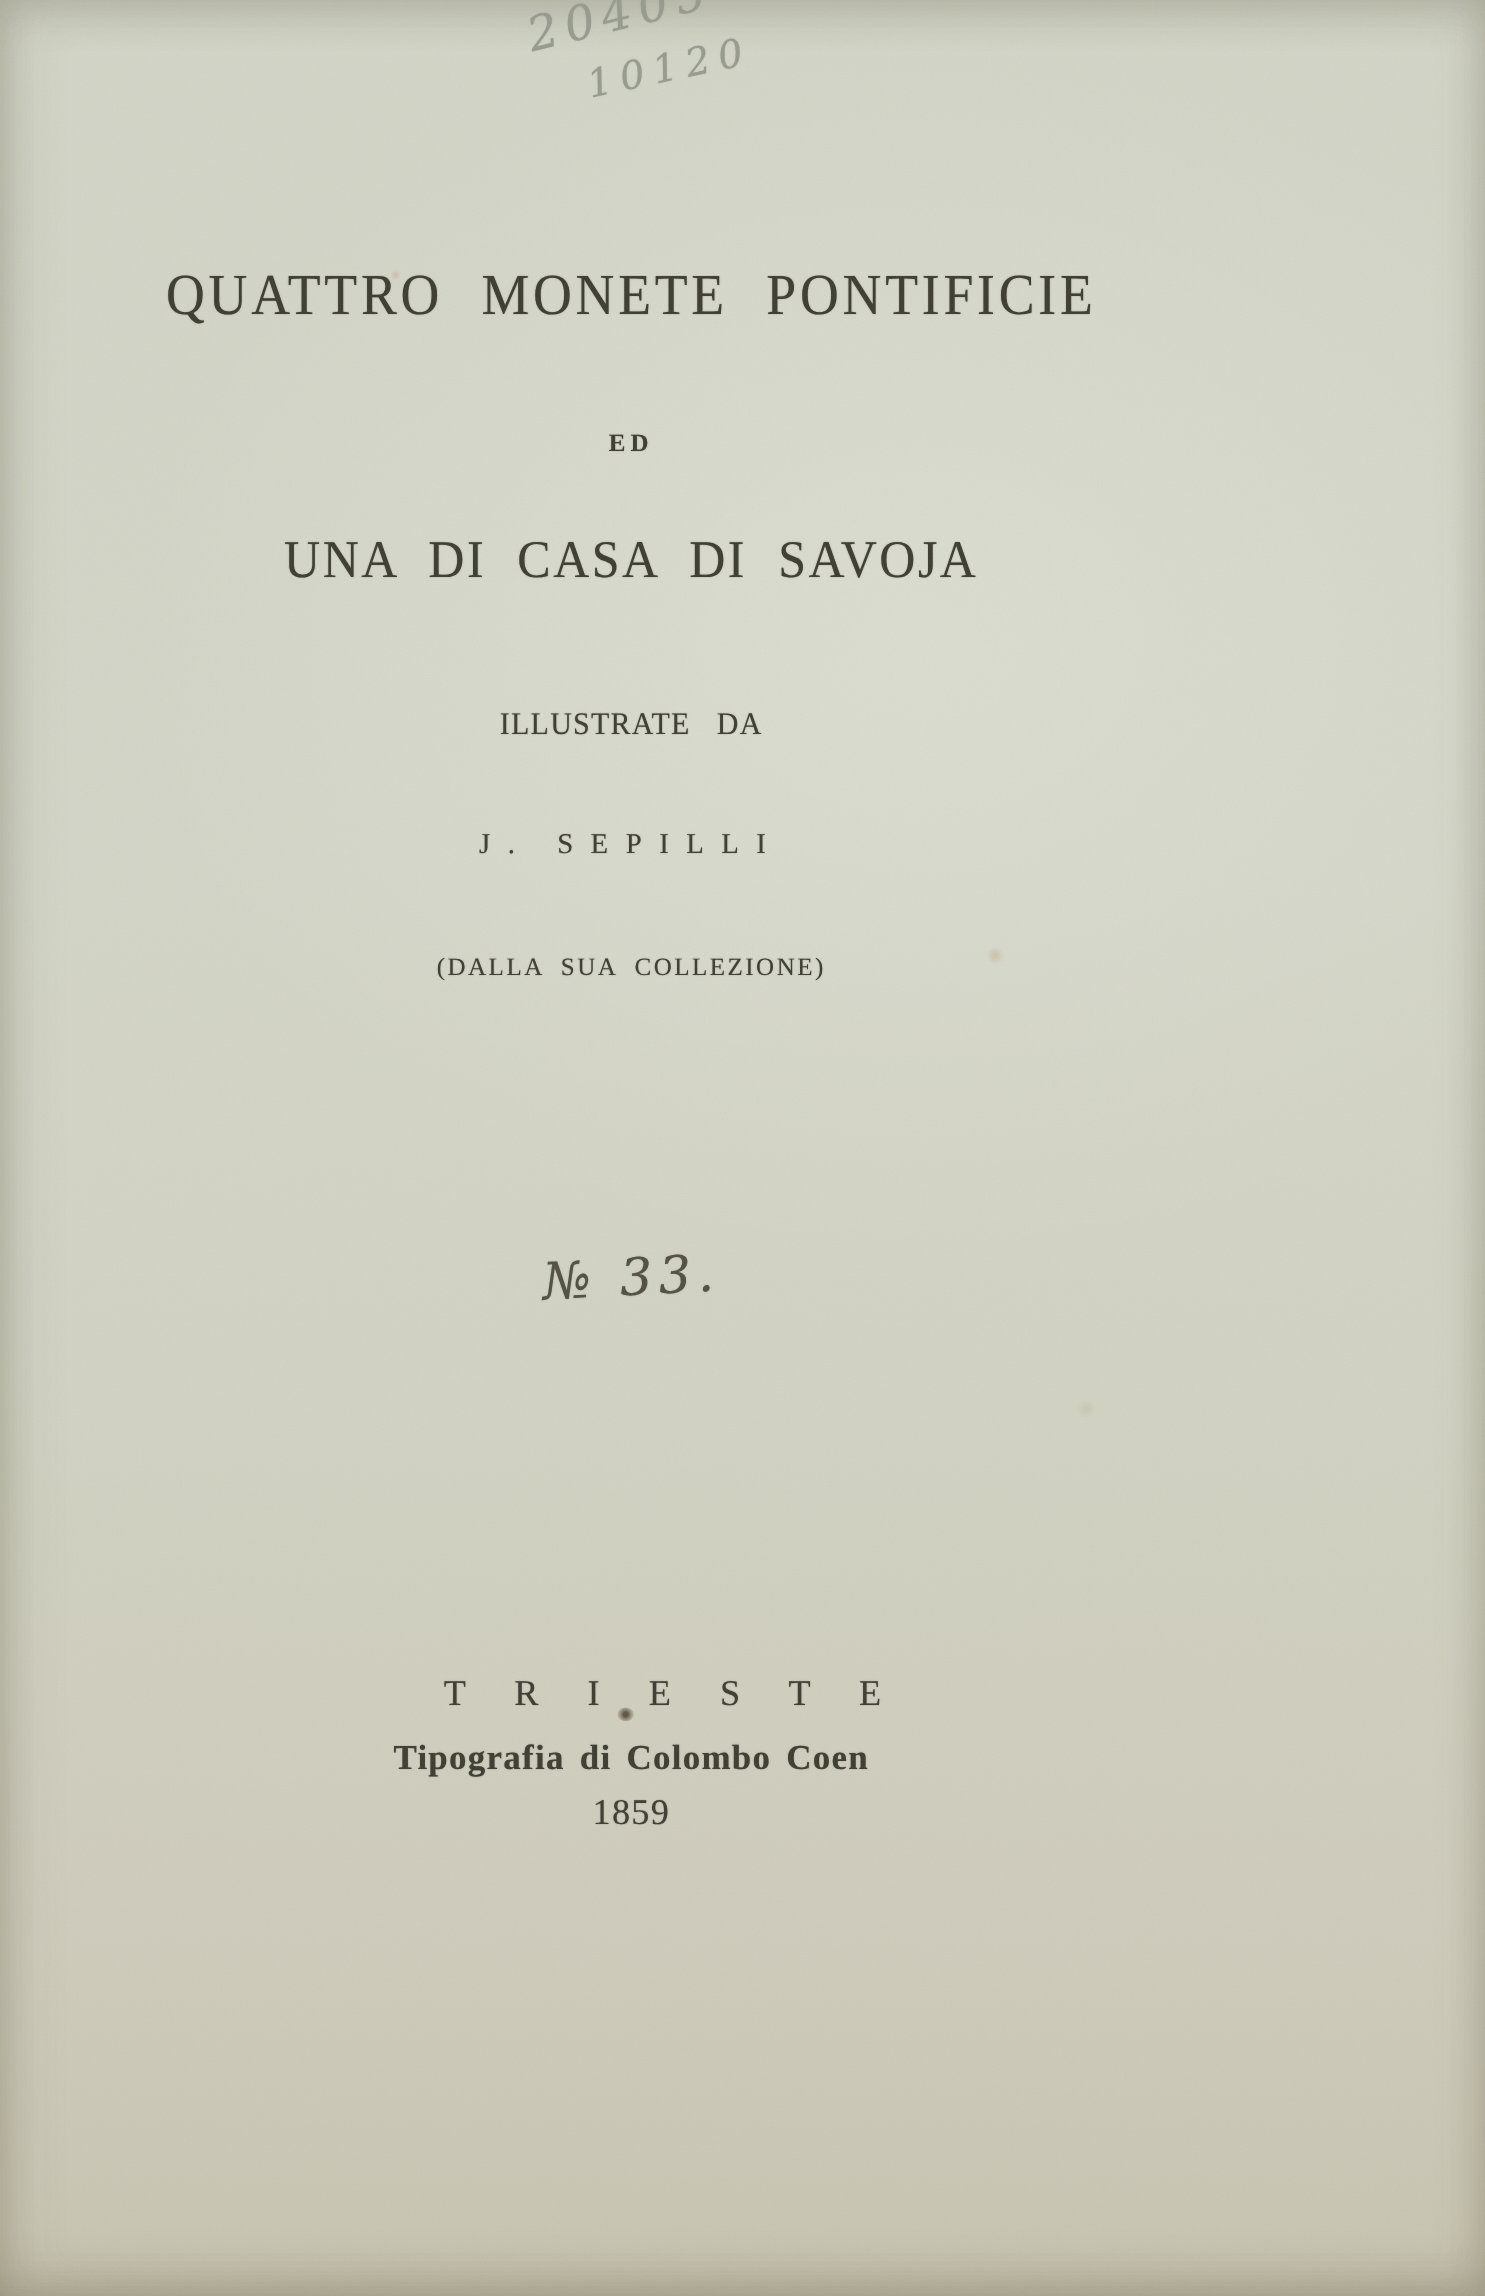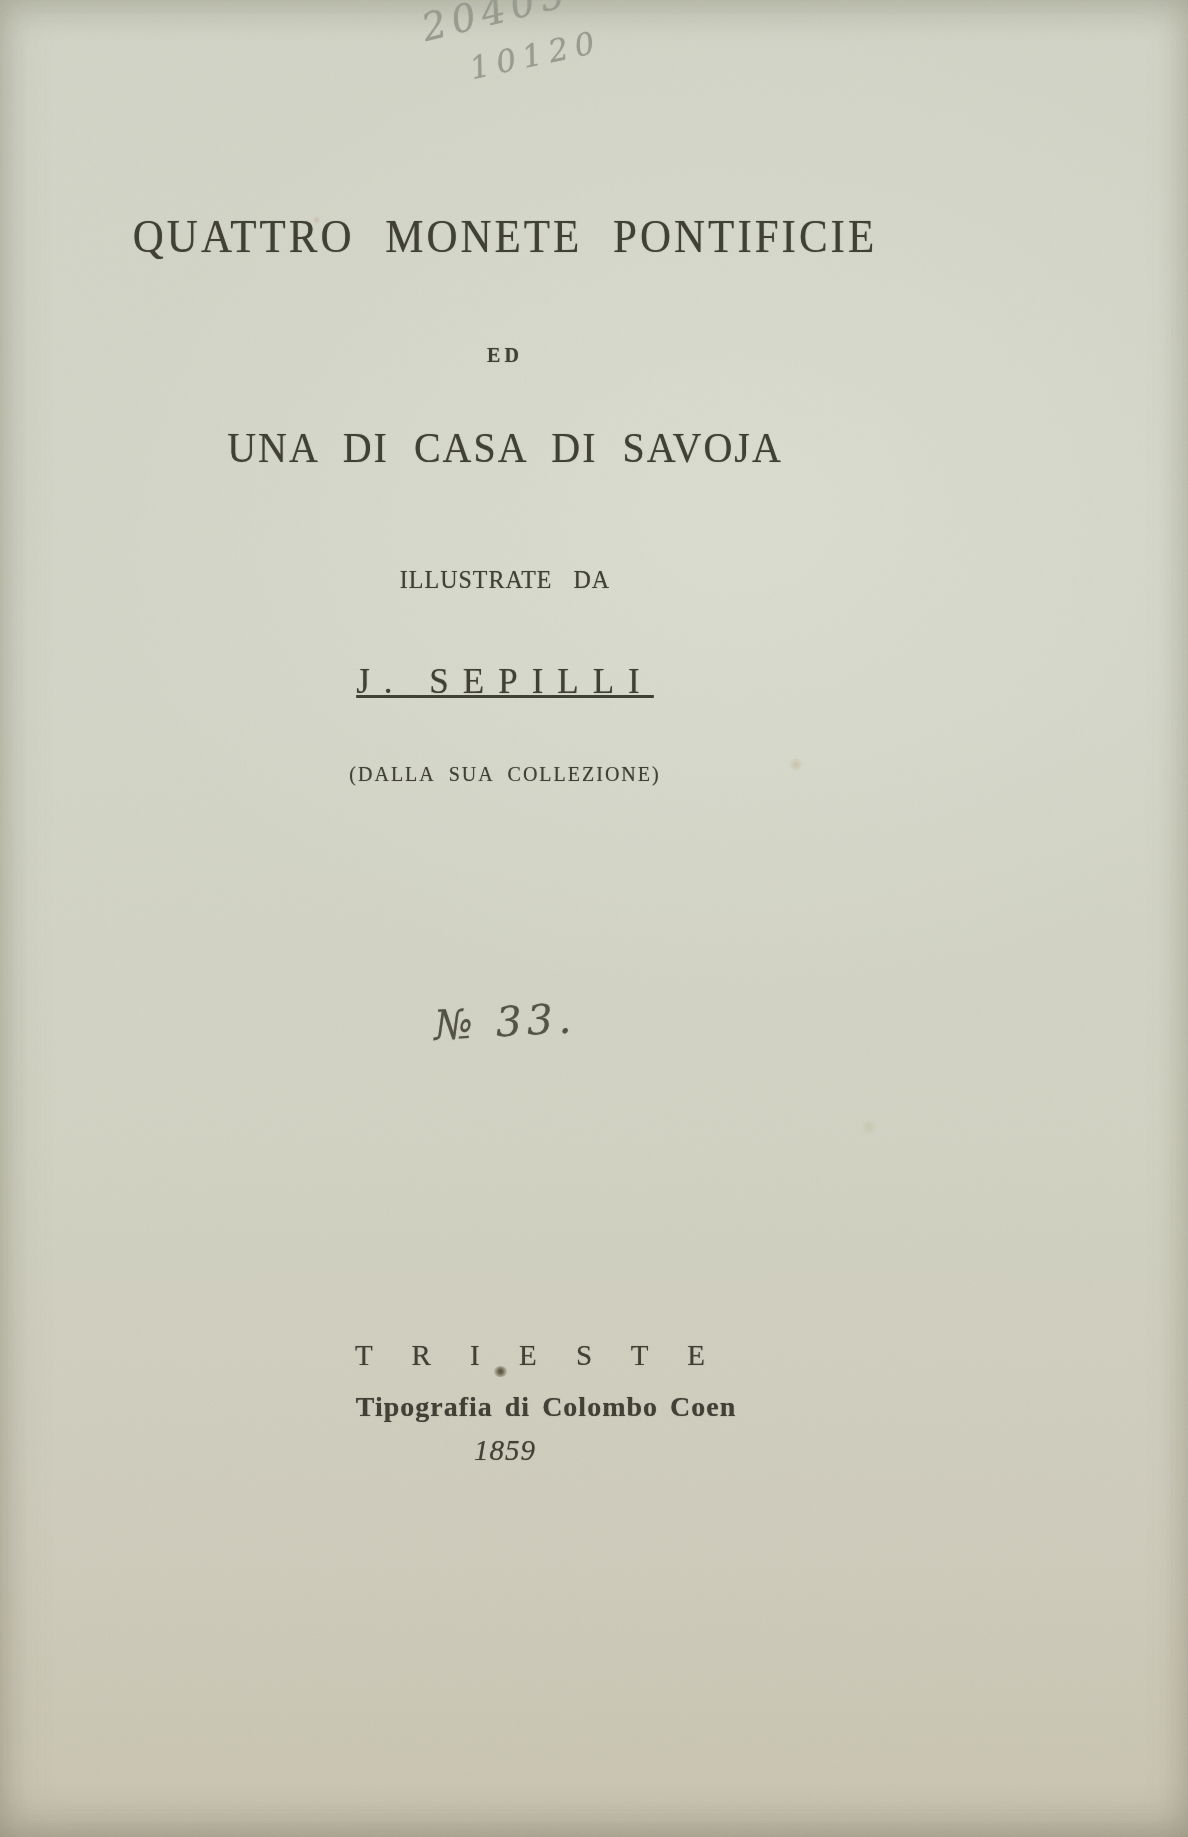--- a/index.html
+++ b/index.html
@@ -30,38 +30,38 @@
     color:#979b8e;
     text-shadow:0 0 1px rgba(150,155,140,.7);
   }
   .pencil-1{left:428px;top:6px;font-size:38px;letter-spacing:6px;transform:rotate(-14deg);transform-origin:left bottom;}
   .pencil-2{left:474px;top:50px;font-size:31px;letter-spacing:7px;transform:rotate(-12deg);transform-origin:left bottom;}
 
   .title-1{top:212px;font-size:43px;letter-spacing:3px;word-spacing:17px;transform:scaleY(1.08);}
   .conj{top:344px;font-size:20px;letter-spacing:4px;font-weight:bold;}
   .title-2{top:424px;font-size:40px;letter-spacing:2px;word-spacing:13px;transform:scaleY(1.06);}
   .byline{top:567px;font-size:24px;letter-spacing:1px;word-spacing:14px;transform:scaleY(1.05);}
-  .author{top:662px;font-size:35px;letter-spacing:14px;text-decoration:underline;}
+  .author{top:662px;font-size:23px;letter-spacing:14px;}
   .collection{top:763px;font-size:20px;letter-spacing:2px;word-spacing:7px;font-weight:400;}
 
   .hand-number{
     position:absolute;left:0;width:1010px;text-align:center;
     top:998px;
     font-family:"DejaVu Serif","Liberation Serif",serif;
     font-style:italic;
     font-size:41px;
     letter-spacing:5px;
     color:#514f43;
     transform:rotate(-3deg);
     text-shadow:0 0 1px rgba(80,78,66,.5);
   }
 
   .city{top:1339px;font-size:29px;letter-spacing:16px;padding-left:33px;}
-  .printer{top:1391px;font-size:28px;font-weight:700;letter-spacing:1px;word-spacing:4px;margin-left:41px;}
-  .year{top:1434px;font-size:29px;letter-spacing:1px;font-style:italic;}
+  .printer{top:1391px;font-size:28px;font-weight:700;letter-spacing:1px;word-spacing:4px;}
+  .year{top:1434px;font-size:29px;letter-spacing:1px;}
 
   .spot{position:absolute;border-radius:50%;pointer-events:none;}
   .spot-stain{left:494px;top:1366px;width:13px;height:11px;background:radial-gradient(circle,#5e5642 20%,rgba(94,86,66,.35) 60%,rgba(94,86,66,0) 100%);}
   .spot-fox1{left:788px;top:758px;width:16px;height:13px;background:radial-gradient(circle,rgba(178,150,105,.35),rgba(178,150,105,0) 70%);}
   .spot-fox2{left:312px;top:216px;width:9px;height:8px;background:radial-gradient(circle,rgba(190,150,130,.4),rgba(190,150,130,0) 70%);}
   .spot-fox3{left:860px;top:1120px;width:18px;height:14px;background:radial-gradient(circle,rgba(170,160,120,.22),rgba(170,160,120,0) 70%);}
 </style>
 </head>
 <body>
 

